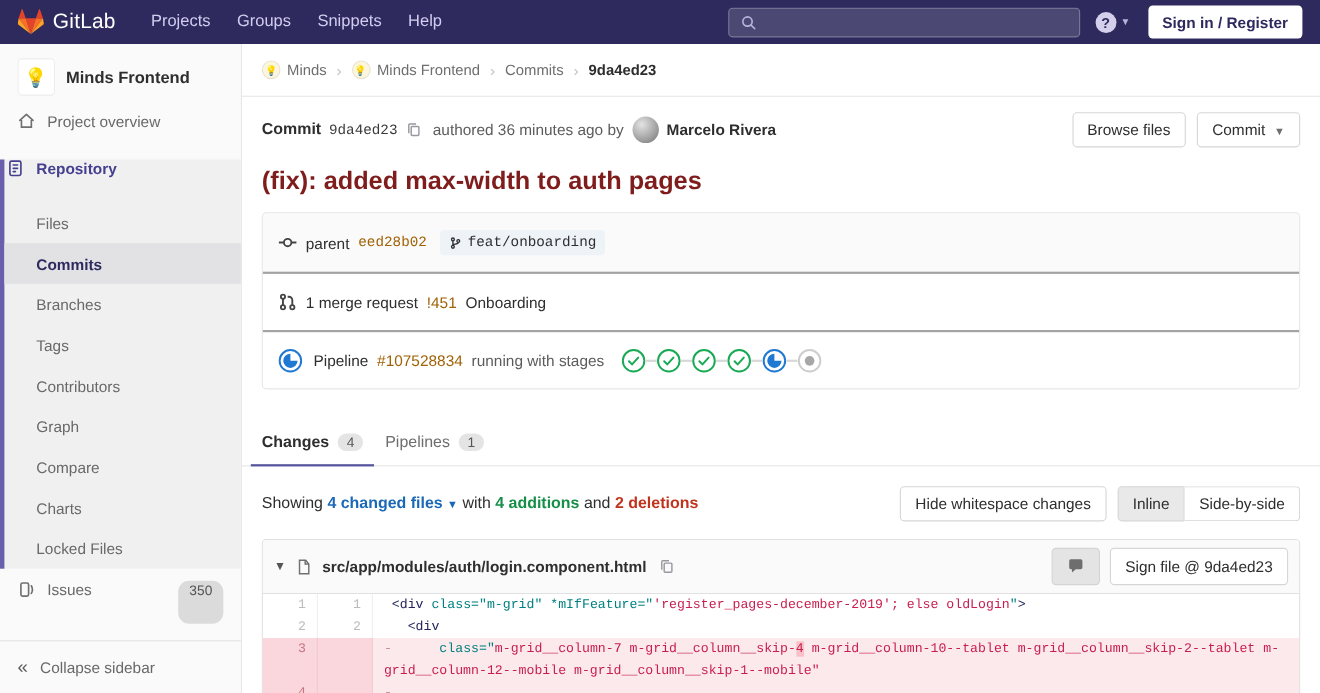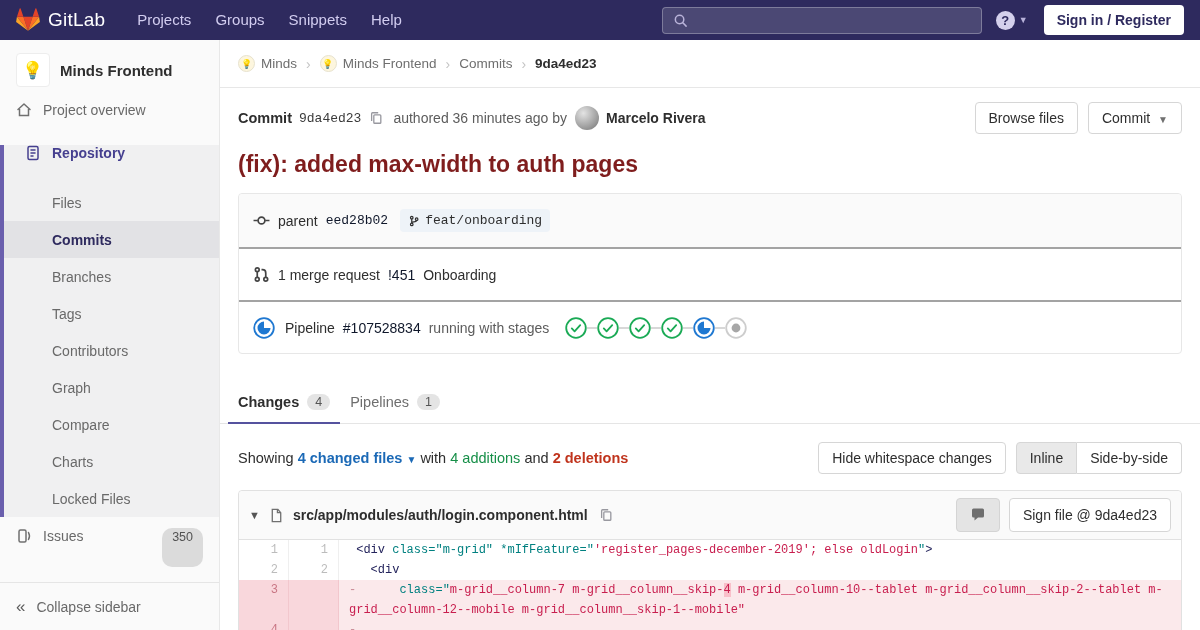--- a/index.html
+++ b/index.html
@@ -34,23 +34,23 @@
              border-right:1px solid #e8e8e8; display:flex; flex-direction:column; z-index:10; }
   .context-header { display:flex; align-items:center; gap:10px; padding:13px 16px 15px; cursor:pointer; }
   .project-avatar { width:34px; height:34px; border-radius:4px; background:#fff; border:1px solid #ededed;
                     display:flex; align-items:center; justify-content:center; font-size:17px; flex:none; }
   .project-name { font-weight:600; font-size:15px; color:#2e2e2e; }
   .nav-list { flex:1; overflow:hidden; }
   .side-item { display:flex; gap:11px; height:39px; padding:0 16px;
                color:#696969; font-size:14px; cursor:pointer; }
   .side-item .i16 { width:16px; display:flex; justify-content:center; flex:none; }
   .repo-section { background:#f0f0f1; border-left:4px solid #6a5fad; margin-top:4px; }
-  .repo-section .side-item { padding-left:21px; }
+  .repo-section .side-item { padding-left:2px; }
   .repo-header { color:#453f8f; font-weight:600; }
-  .subitem { height:37px; display:flex; align-items:center; padding-left:48px;
+  .subitem { height:37px; display:flex; align-items:center; padding-left:29px;
              color:#696969; font-size:14px; cursor:pointer; }
   .subitem.active { background:#e2e2e5; color:#2e2a5e; font-weight:600; }
   .issues-item { margin-top:11px; }
   .count-pill { margin-left:auto; background:#dbdbdb; color:#525252; border-radius:10px;
                 padding:2px 10px; font-size:12.5px; }
   .collapse-row { border-top:1px solid #e5e5e5; height:48px; display:flex; align-items:center;
                   gap:11px; padding:0 16px; color:#696969; font-size:14px; cursor:pointer; }
   .collapse-glyph { font-size:17px; color:#5c5c5c; line-height:1; }
 
   
@@ -76,21 +76,21 @@
   .btn { background:#fff; border:1px solid #d6d6d6; border-radius:4px; color:#2e2e2e;
          font-size:14px; padding:7px 13px; cursor:pointer; }
   .btn .dd { font-size:10px; color:#707070; margin-left:4px; }
 
   .commit-title { font-size:23px; font-weight:600; margin:17px 0 15px; color:#7f1d1d; }
 
   .info-box { border:1px solid #e7e7e7; border-radius:4px; font-size:14px; }
   .info-row { display:flex; align-items:center; gap:8px; padding:0 14px; min-height:53px; }
   .info-row + .info-row { border-top:2px solid #a3a3a3; }
   .row-parent { background:#fafafa; border-radius:4px 4px 0 0; }
-  .link { color:#0f172a; cursor:pointer; text-decoration:none;text-align:center; }
+  .link { color:#a16207; cursor:pointer; text-decoration:none;text-align:center; }
   .mono { font-family:"Liberation Mono", monospace; font-size:13px; }
   .branch-badge { display:inline-flex; align-items:center; gap:5px; background:#eef3f8; border-radius:4px;
                   padding:4px 8px; font-family:"Liberation Mono", monospace; font-size:13px;
                   color:#2e2e2e; margin-left:4px; cursor:pointer; }
   .mini-graph { display:flex; align-items:center; margin-left:8px; }
   .stage-icon { width:22px; height:22px; display:inline-flex; cursor:pointer; }
   .stage-connector { width:10px; height:2px; background:#d8d8d8; display:inline-block; }
   .status-ic { width:22px; height:22px; display:inline-flex; flex:none; }
   .muted { color:#5c5c5c; }
 
@@ -99,21 +99,21 @@
          color:#6e6e6e; font-size:14.5px; position:relative; cursor:pointer; }
   .tab.active { color:#2e2e2e; font-weight:600; }
   .tab.active::after { content:""; position:absolute; left:0; right:0; bottom:-1px; height:2px; background:#55529e; }
   .tab-badge { background:#e4e4e4; color:#555; border-radius:10px; padding:1px 8px;
                font-size:12.5px; font-weight:400; }
 
   .summary-bar { display:flex; align-items:center; margin-top:18px; }
   .summary-text { font-size:14.5px; }
   .files-link { color:#1b69b6; font-weight:600; cursor:pointer; }
   .files-link .dd { font-size:10px; }
-  .add-txt { color:#168f48; font-weight:400; }
+  .add-txt { color:#168f48; font-weight:700; }
   .del-txt { color:#c0341d; font-weight:600; }
   .summary-actions { margin-left:auto; display:flex; gap:10px; }
   .btn-group { display:flex; }
   .btn-group .btn { border-radius:0; }
   .btn-group .btn:first-child { border-radius:4px 0 0 4px; }
   .btn-group .btn:last-child { border-radius:0 4px 4px 0; border-left:none; }
   .btn.toggled { background:#e9e9e9; }
 
   .diff-panel { border:1px solid #e1e1e1; border-radius:4px; margin-top:16px; }
   .diff-header { display:flex; align-items:center; gap:9px; background:#fafafa;

